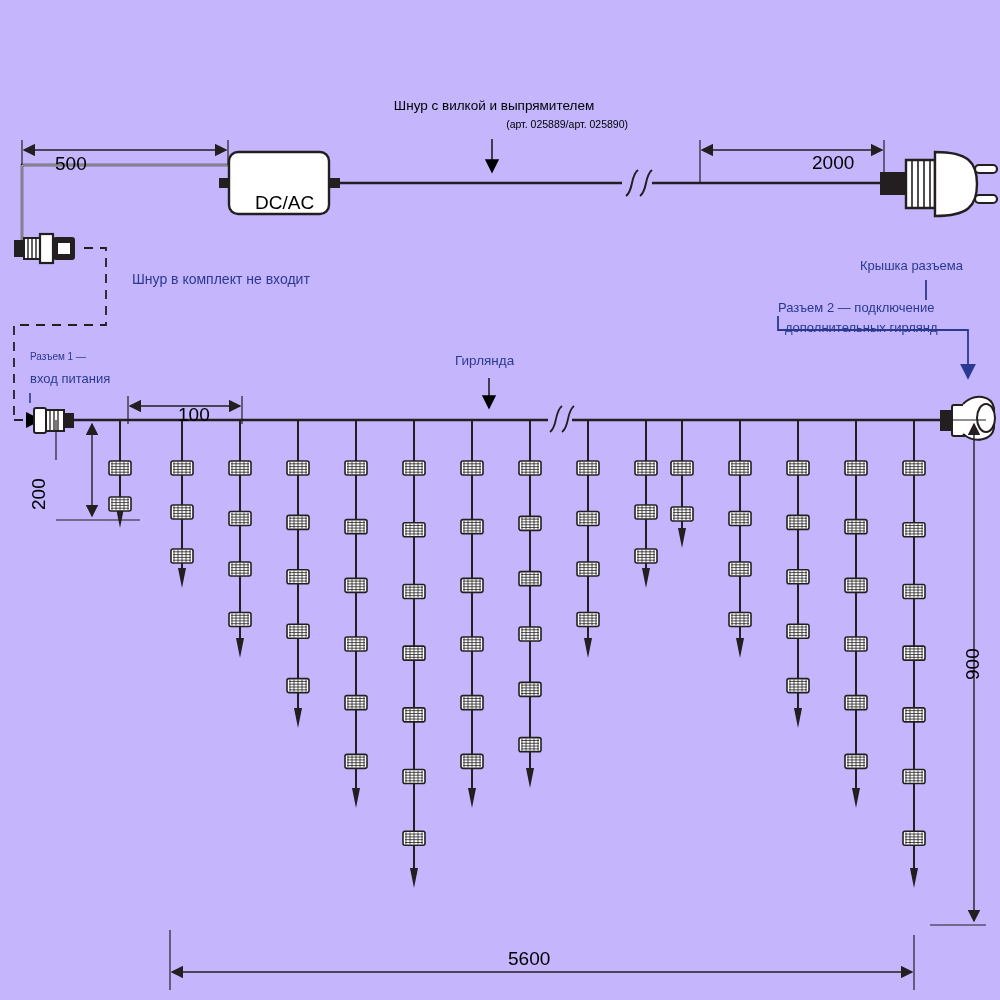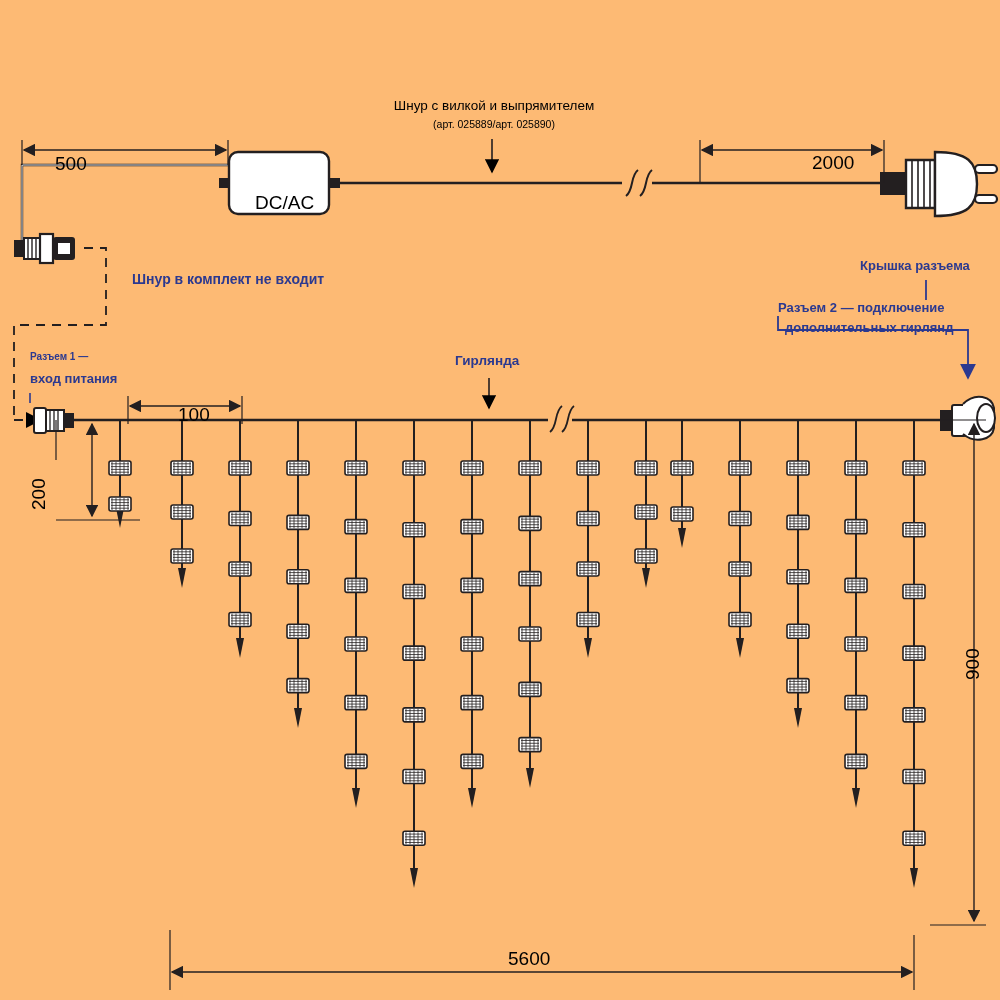--- a/index.html
+++ b/index.html
@@ -7,55 +7,55 @@
     padding: 0;
     background: #ffffff;
   }
   body {
     font-family: "Liberation Sans", sans-serif;
   }
   #stage {
     position: relative;
     width: 1000px;
     height: 1000px;
-    background: #fdba74;
+    background: #c4b5fd;
     overflow: hidden;
   }
   svg.layer {
     position: absolute;
     left: 0;
     top: 0;
     width: 1000px;
     height: 1000px;
   }
   .lbl {
     position: absolute;
     font-family: "Liberation Sans", sans-serif;
     color: #000000;
     white-space: pre;
     line-height: 1.18;
   }
   .lbl-blue {
     color: #2b3990;
-    font-weight: bold;
+    font-weight: normal;
     text-align: center;
   }
   .dim-num {
     font-size: 19px;
     color: #000;
   }
   .note-title {
     font-size: 13.5px;
     color: #000;
     text-align: center;
   }
   .note-sub {
     font-size: 10.5px;
     color: #000;
-    text-align: center;
+    text-align: right;
   }
   .rot90 {
     transform: rotate(-90deg);
     transform-origin: left top;
   }
   .dcac-text {
     position: absolute;
     font-size: 19px;
     color: #000;
     font-family: "Liberation Sans", sans-serif;

